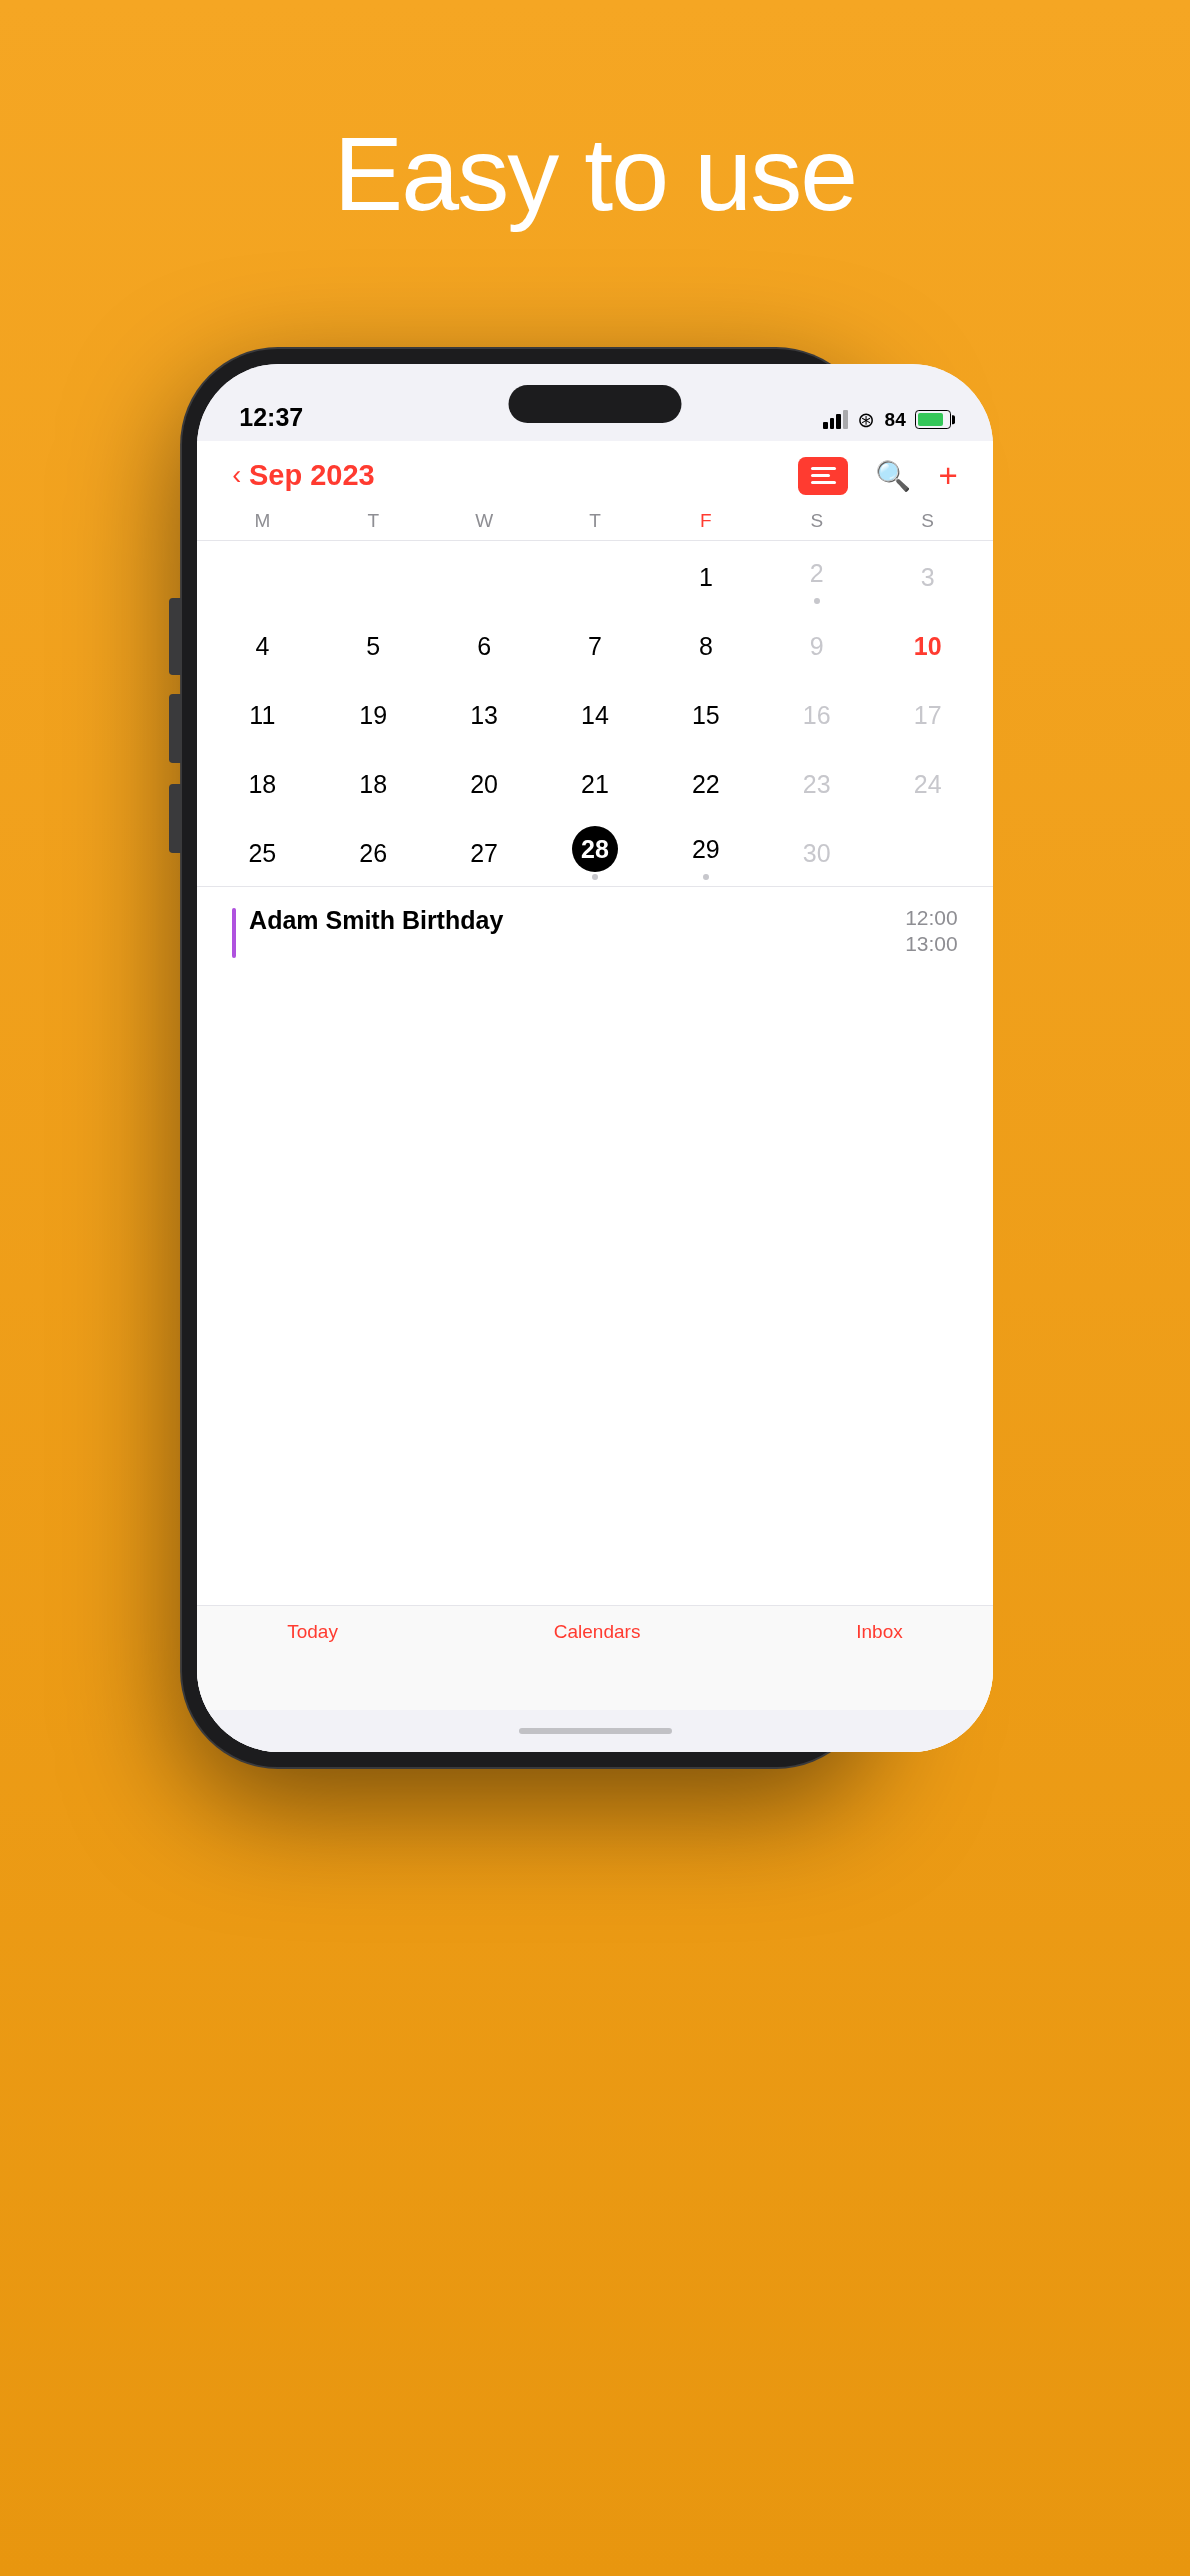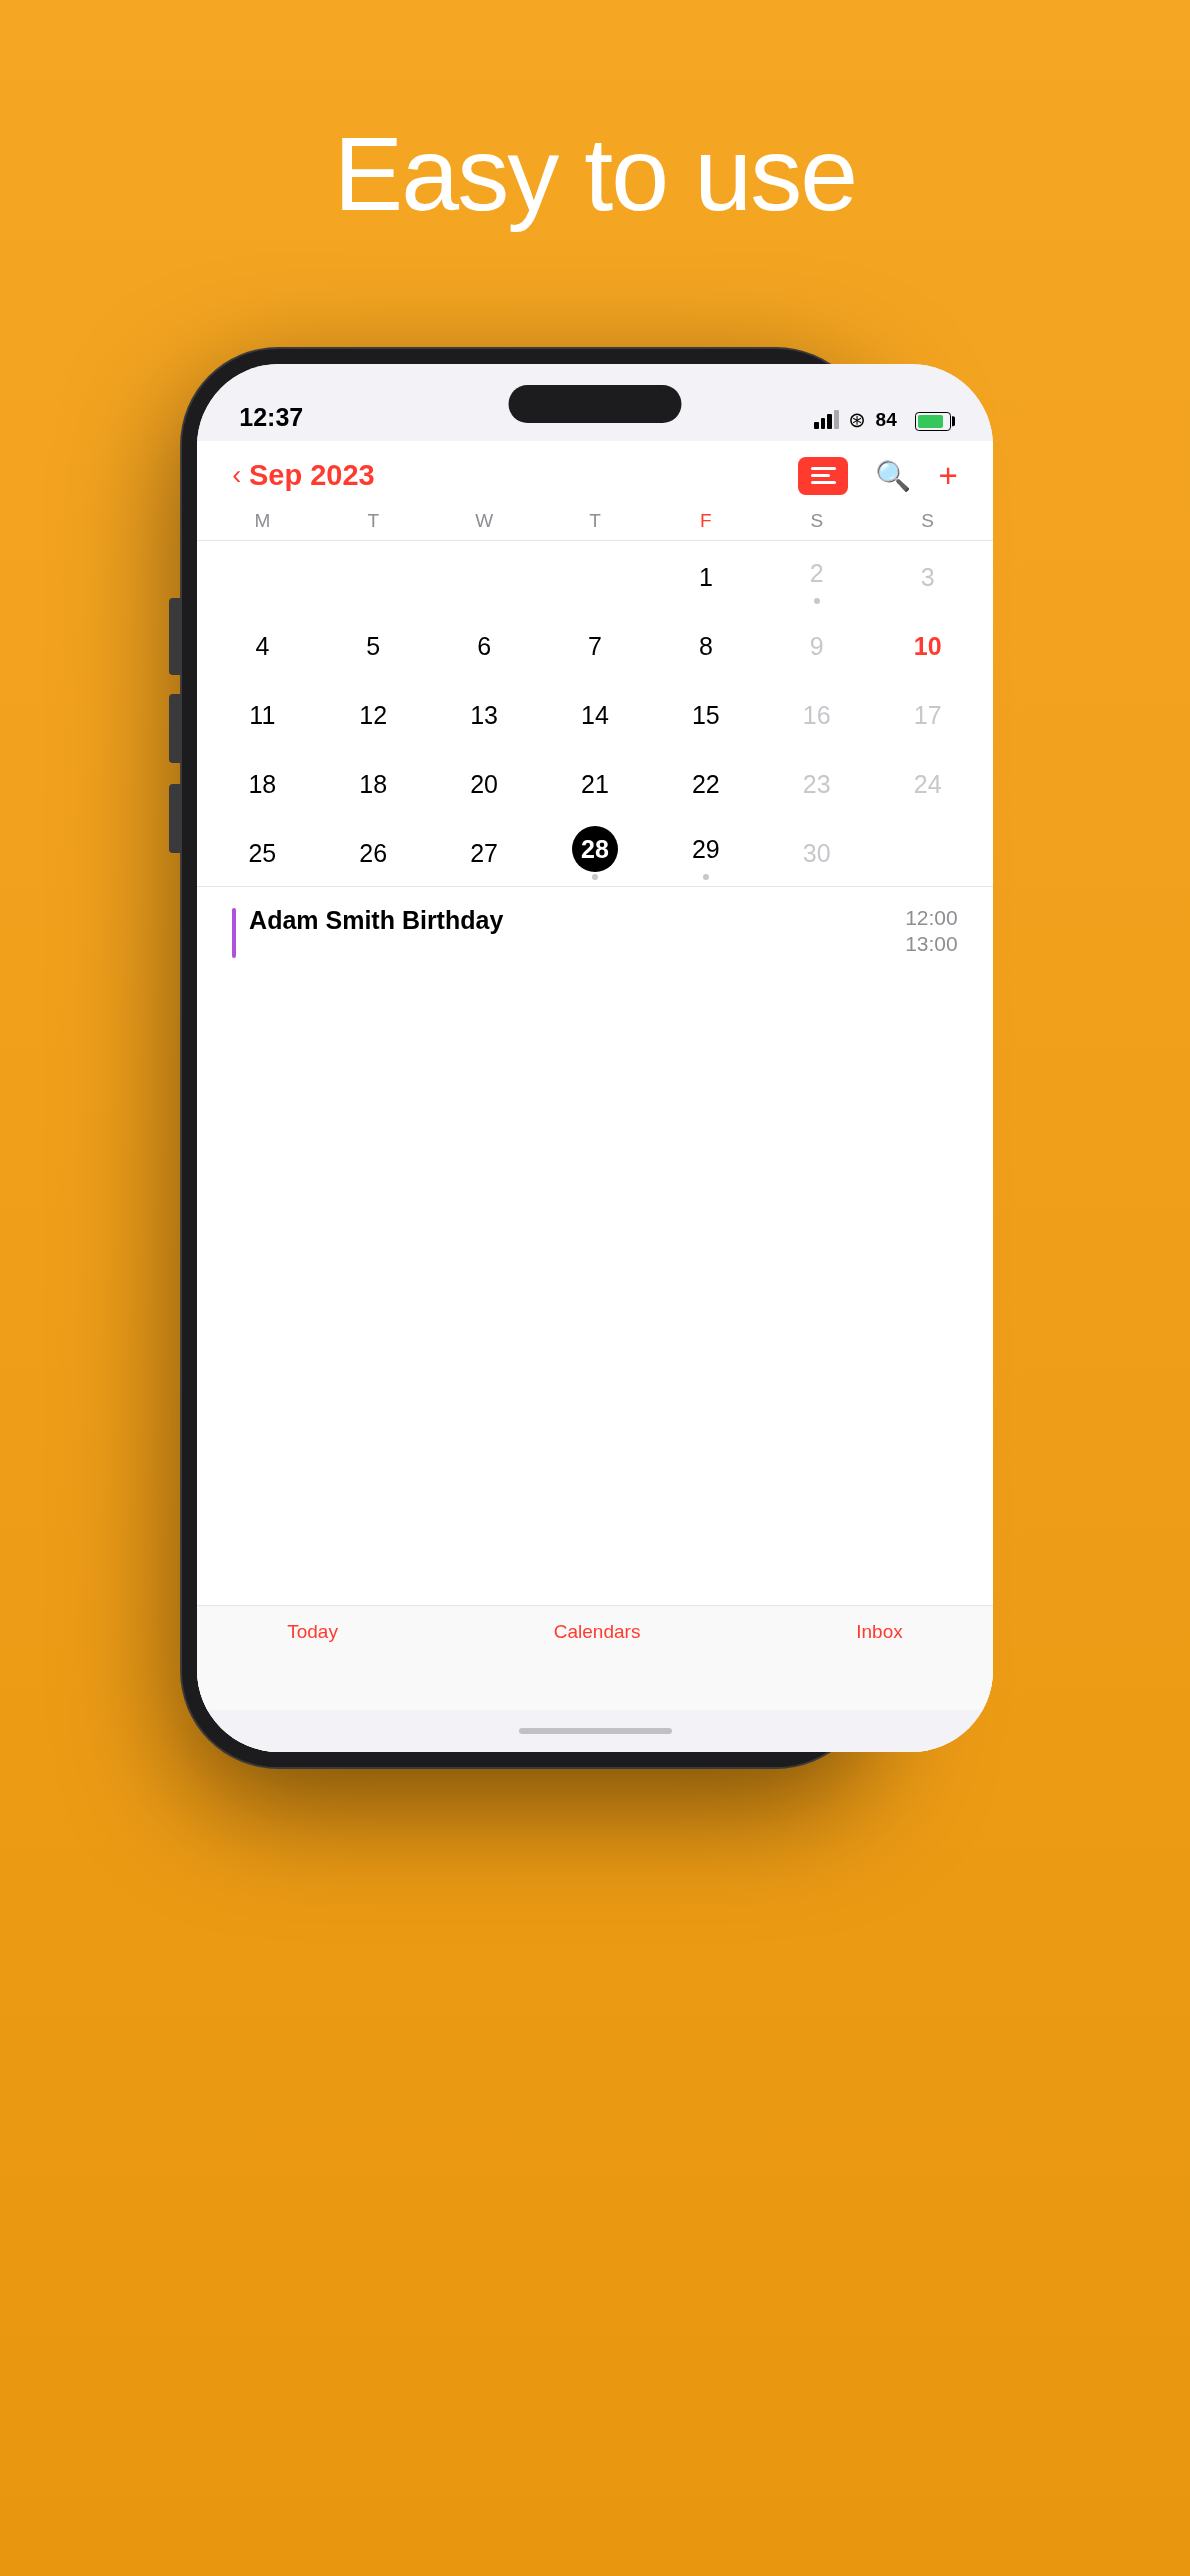--- a/index.html
+++ b/index.html
@@ -133,22 +133,22 @@
     .signal-bars span:nth-child(3) { height: 15.3px; }
     .signal-bars span:nth-child(4) { height: 19px; opacity: 0.3; }
 
     .wifi-icon {
       font-size: 21px;
       color: #000;
     }
 
     .battery-box {
       display: flex;
-      align-items: flex-end;
-      gap: 18px;
+      align-items: center;
+      gap: 9px;
     }
     .battery-label {
       font-size: 19px;
       font-weight: 600;
       color: #000;
     }
     .battery-icon {
       width: 36px;
       height: 19px;
       border: 1.9px solid #000;
@@ -540,21 +540,21 @@
           <span class="cal-day-num gray">9</span>
         </div>
         <div class="cal-cell">
           <span class="cal-day-num red">10</span>
         </div>
 
         <div class="cal-cell">
           <span class="cal-day-num">11</span>
         </div>
         <div class="cal-cell">
-          <span class="cal-day-num">12</span>
+          <span class="cal-day-num">19</span>
         </div>
         <div class="cal-cell">
           <span class="cal-day-num">13</span>
         </div>
         <div class="cal-cell">
           <span class="cal-day-num">14</span>
         </div>
         <div class="cal-cell">
           <span class="cal-day-num">15</span>
         </div>

